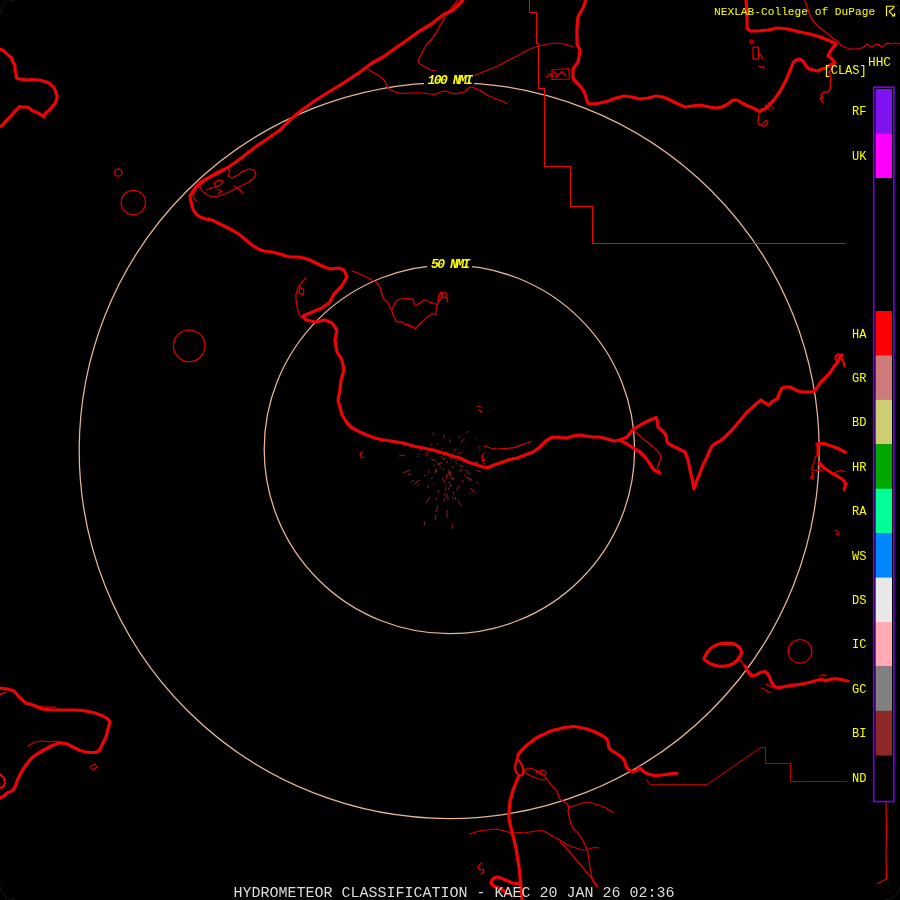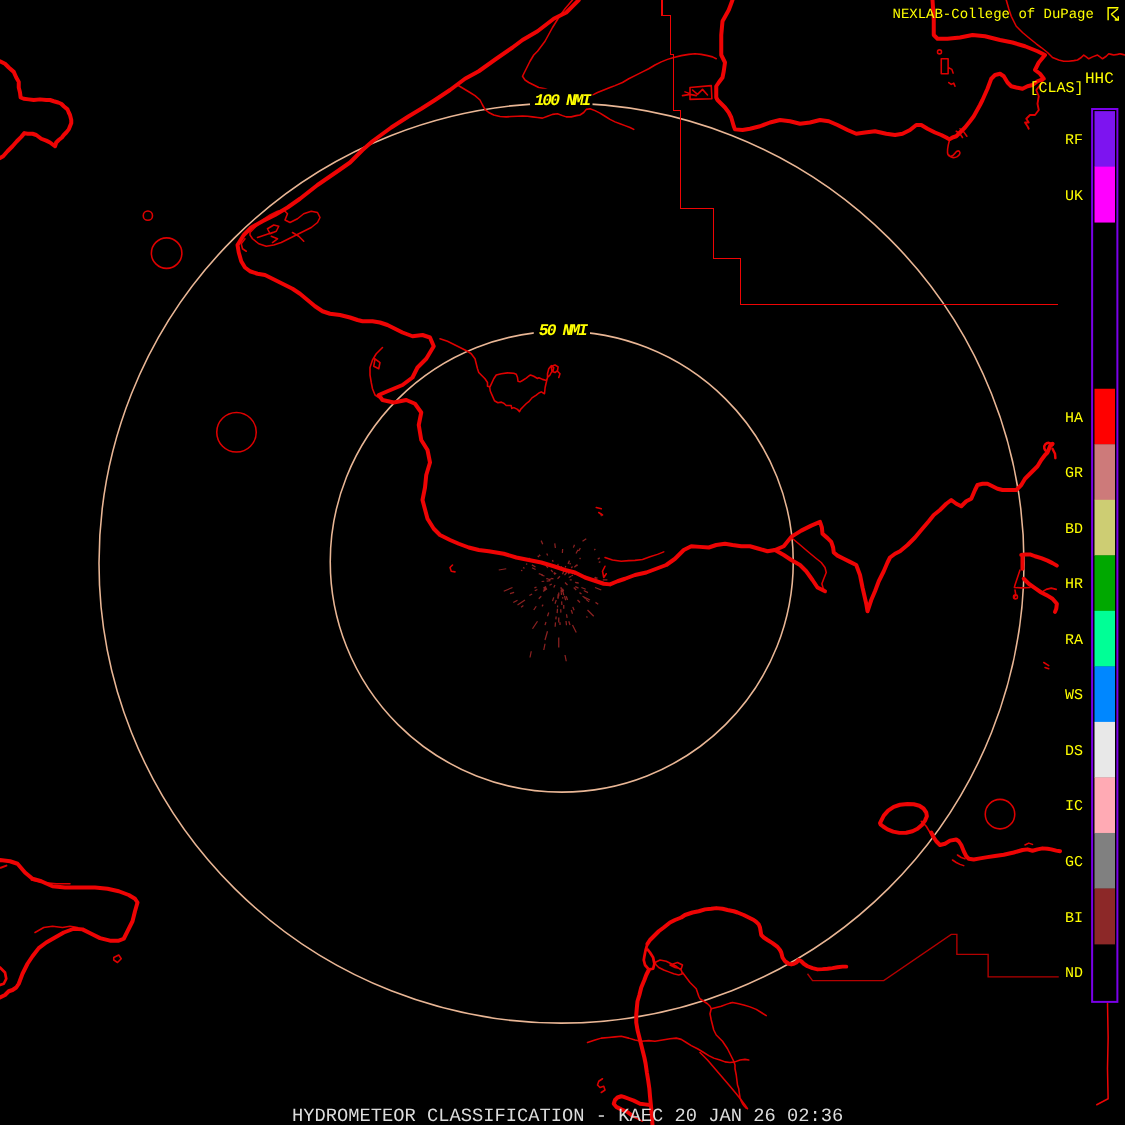--- a/index.html
+++ b/index.html
@@ -1,15 +1,15 @@
 <!DOCTYPE html>
 <html><head><meta charset="utf-8">
 <style>
   html,body{margin:0;padding:0;background:#000;}
-  #c{position:relative;width:900px;height:900px;background:#737373;overflow:hidden;}
+  #c{position:relative;width:900px;height:900px;background:#737373;overflow:hidden;border-radius:15px;}
   text{font-family:"Liberation Mono","Liberation Sans",monospace;}
 </style></head>
 <body>
 <div id="c">
 <svg width="900" height="900" viewBox="0 0 900 900">
 <rect width="900" height="900" fill="#000"></rect>
 
 <g fill="none" stroke="#e9b695" stroke-width="1.25">
   <ellipse cx="449.2" cy="450.5" rx="370" ry="368"></ellipse>
   <ellipse cx="449.4" cy="449.4" rx="185.2" ry="184.3"></ellipse>

